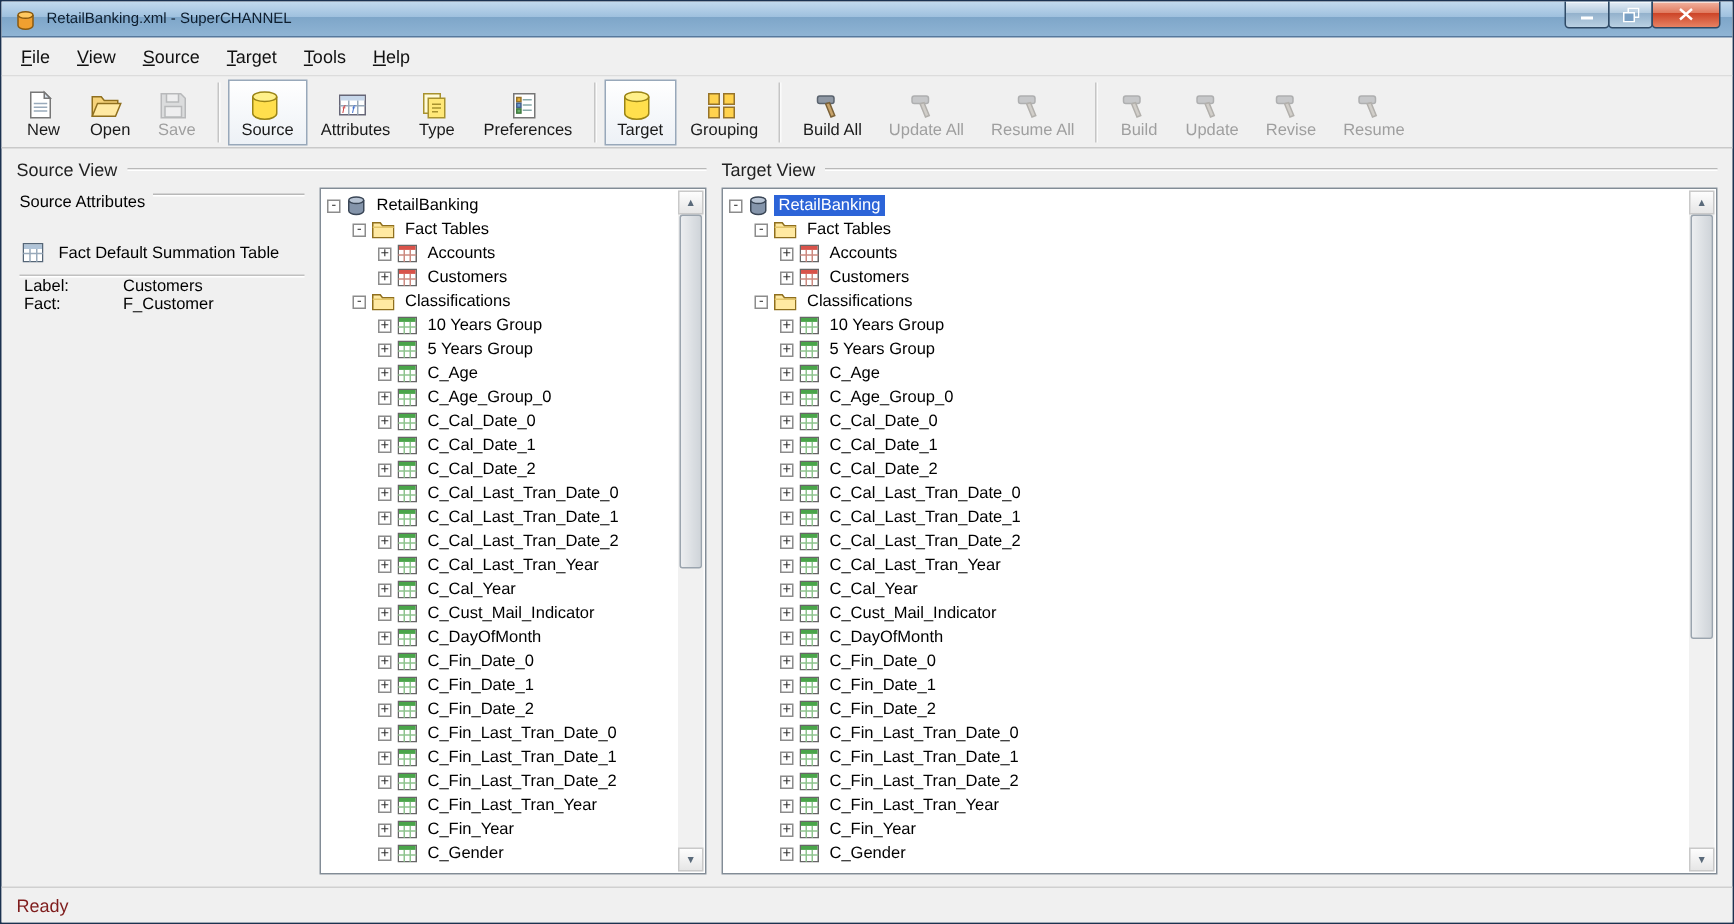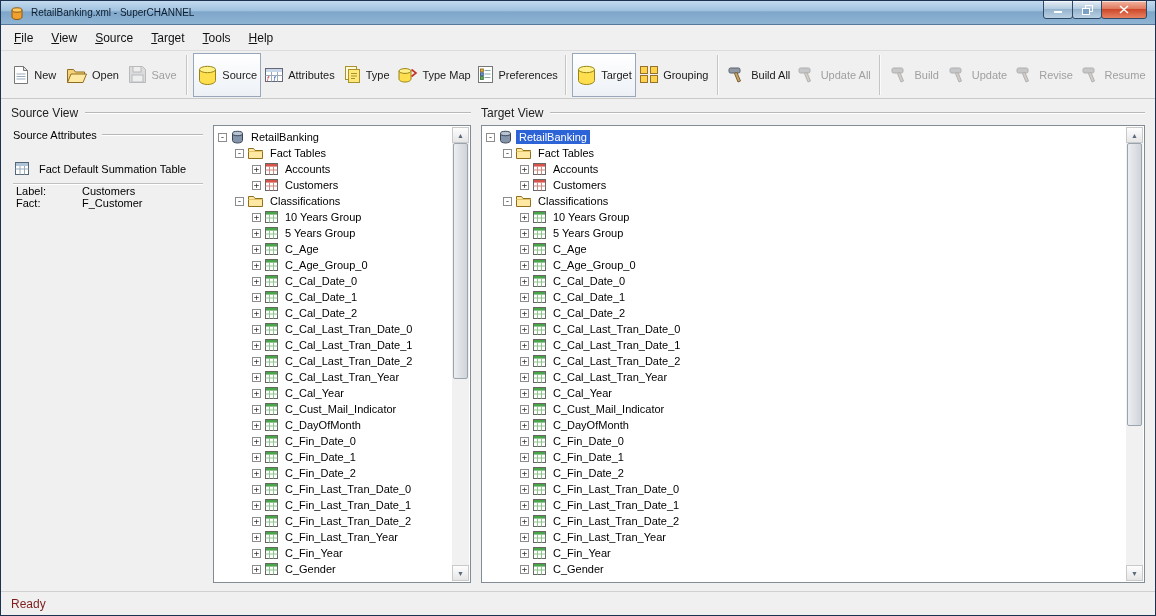--- a/index.html
+++ b/index.html
@@ -19,38 +19,38 @@
   .winbtn.close{width:46px;background:linear-gradient(180deg,#f2b5a2,#e07a5f 45%,#cc4427 46%,#e78263)}
 
   
   .menubar{height:26px;display:flex;align-items:center;padding:0 4px;background:#f0f0f0;border-bottom:1px solid #dcdcdc}
   .menu-item{font-size:12px;padding:4px 9px;color:#111;cursor:default}
   .menu-item u{text-decoration:underline}
 
   
   .toolbar{height:48px;display:flex;align-items:center;padding:0 6px;background:#f0f0f0;border-bottom:1px solid #c9c9c9}
   .tsep{width:2px;height:40px;border-left:1px solid #c5c5c5;border-right:1px solid #fbfbfb;margin:0 5px;flex:0 0 2px}
-  .tbtn{display:flex;align-items:center;justify-content:center;padding:3px 8px;height:44px;min-width:44px;
+  .tbtn{display:flex;flex-direction:column;align-items:center;justify-content:flex-end;padding:3px 8px;height:44px;min-width:44px;
     font-size:11px;color:#1a1a1a;border:1px solid transparent;white-space:nowrap}
   .tbtn .ticonw{height:21px;display:flex;align-items:center}
   .tbtn.sel{border:1px solid #98a8ba;background:linear-gradient(#ffffff,#edf1f6)}
   .tbtn.dis{color:#9f9f9f}
   .tbtn.dis svg{opacity:.45;filter:grayscale(.8)}
 
   
   .main{height:492px;display:flex;gap:6px;padding:4px 8px 6px}
   .panel{display:flex;flex-direction:column;min-width:0}
   .panel.src{width:464px;flex:0 0 464px}
   .panel.tgt{flex:1}
   .ptitle{display:flex;align-items:center;gap:7px;padding:3px 2px 5px;font-size:12px;color:#222}
   .pline{flex:1;height:2px;border-top:1px solid #b8b8b8;border-bottom:1px solid #ffffff}
   .pbody{flex:1;display:flex;gap:8px;min-height:0;padding:0 2px 2px}
 
   .attrbox{width:194px;flex:0 0 194px;font-size:11px;padding:2px 2px;color:#000}
-  .gtitle{display:flex;align-items:center;gap:5px;font-size:11px;padding:2px 0 2px}
+  .gtitle{display:flex;gap:5px;font-size:11px;padding:2px 0 2px}
   .factrow{display:flex;align-items:center;gap:6px;margin:19px 2px 0}
   .hsep{height:2px;border-top:1px solid #c0c0c0;border-bottom:1px solid #fff;margin:8px 0 0}
   .kvrow{display:flex;padding-left:3px}
   .kvrow .k{width:66px;flex:0 0 66px}
 
   
   .treebox{flex:1;position:relative;background:#fff;border:1px solid #828c96;min-width:0}
   .tcontent{position:absolute;top:1px;left:1px;right:18px;bottom:1px;overflow:hidden;padding:2px 0 0 3px}
   .trow{display:flex;align-items:center;height:16px;font-size:11px;white-space:nowrap}
   .tind{flex:0 0 17px}
@@ -169,30 +169,20 @@
           <svg width="19" height="19" viewBox="0 0 19 19">
             <rect x="2.5" y="1.5" width="11" height="13" fill="#fffbd8" stroke="#a8922e"></rect>
             <rect x="5.5" y="4.5" width="11" height="13" fill="#ffe878" stroke="#a8922e"></rect>
             <path d="M8 8.5h6M8 11h6M8 13.5h4" stroke="#a8922e"></path>
           </svg>
         </span>
         <span class="tlbl">Type</span>
       </div>
       <div class="tbtn">
         <span class="ticonw">
-          <svg width="21" height="20" viewBox="0 0 21 20">
-            <path d="M2 6v8c0 1.7 2.7 3 6 3s6-1.3 6-3V6" fill="#ffdf4d" stroke="#9a8416"></path>
-            <ellipse cx="8" cy="6" rx="6" ry="2.4" fill="#fff08a" stroke="#9a8416"></ellipse>
-            <path d="M14.5 4.5l4.5 3.5-4.5 3.5" fill="none" stroke="#c23327" stroke-width="1.6"></path>
-          </svg>
-        </span>
-        <span class="tlbl">Type Map</span>
-      </div>
-      <div class="tbtn">
-        <span class="ticonw">
           <svg width="19" height="19" viewBox="0 0 19 19">
             <rect x="2.5" y="1.5" width="14" height="16" fill="#fff" stroke="#777"></rect>
             <path d="M8.5 5.5h6M8.5 9h6M8.5 12.5h6" stroke="#8aa"></path>
             <rect x="4.5" y="4" width="2.8" height="2.8" fill="#e8b33a" stroke="#96732a"></rect>
             <rect x="4.5" y="7.8" width="2.8" height="2.8" fill="#6a9ad4" stroke="#44618a"></rect>
             <rect x="4.5" y="11.6" width="2.8" height="2.8" fill="#6ab06a" stroke="#3f7a3f"></rect>
           </svg>
         </span>
         <span class="tlbl">Preferences</span>
       </div>
@@ -228,20 +218,29 @@
         <span class="tlbl">Build All</span>
       </div>
       <div class="tbtn dis">
         <span class="ticonw">
           <svg width="20" height="19" viewBox="0 0 20 19">
             <rect x="2" y="3" width="11" height="5" rx="1.5" fill="#8f98a4" stroke="#5a636e"></rect>
             <path d="M8 8l2-0.5 3.5 8.5-2.5 1-3.5-8.5z" fill="#c8a36a" stroke="#7a6138"></path>
           </svg>
         </span>
         <span class="tlbl">Update All</span>
+      </div>
+      <div class="tbtn dis">
+        <span class="ticonw">
+          <svg width="20" height="19" viewBox="0 0 20 19">
+            <rect x="2" y="3" width="11" height="5" rx="1.5" fill="#8f98a4" stroke="#5a636e"></rect>
+            <path d="M8 8l2-0.5 3.5 8.5-2.5 1-3.5-8.5z" fill="#c8a36a" stroke="#7a6138"></path>
+          </svg>
+        </span>
+        <span class="tlbl">Resume All</span>
       </div>
       <div class="tsep"></div>
       <div class="tbtn dis">
         <span class="ticonw">
           <svg width="20" height="19" viewBox="0 0 20 19">
             <rect x="2" y="3" width="11" height="5" rx="1.5" fill="#8f98a4" stroke="#5a636e"></rect>
             <path d="M8 8l2-0.5 3.5 8.5-2.5 1-3.5-8.5z" fill="#c8a36a" stroke="#7a6138"></path>
           </svg>
         </span>
         <span class="tlbl">Build</span>

